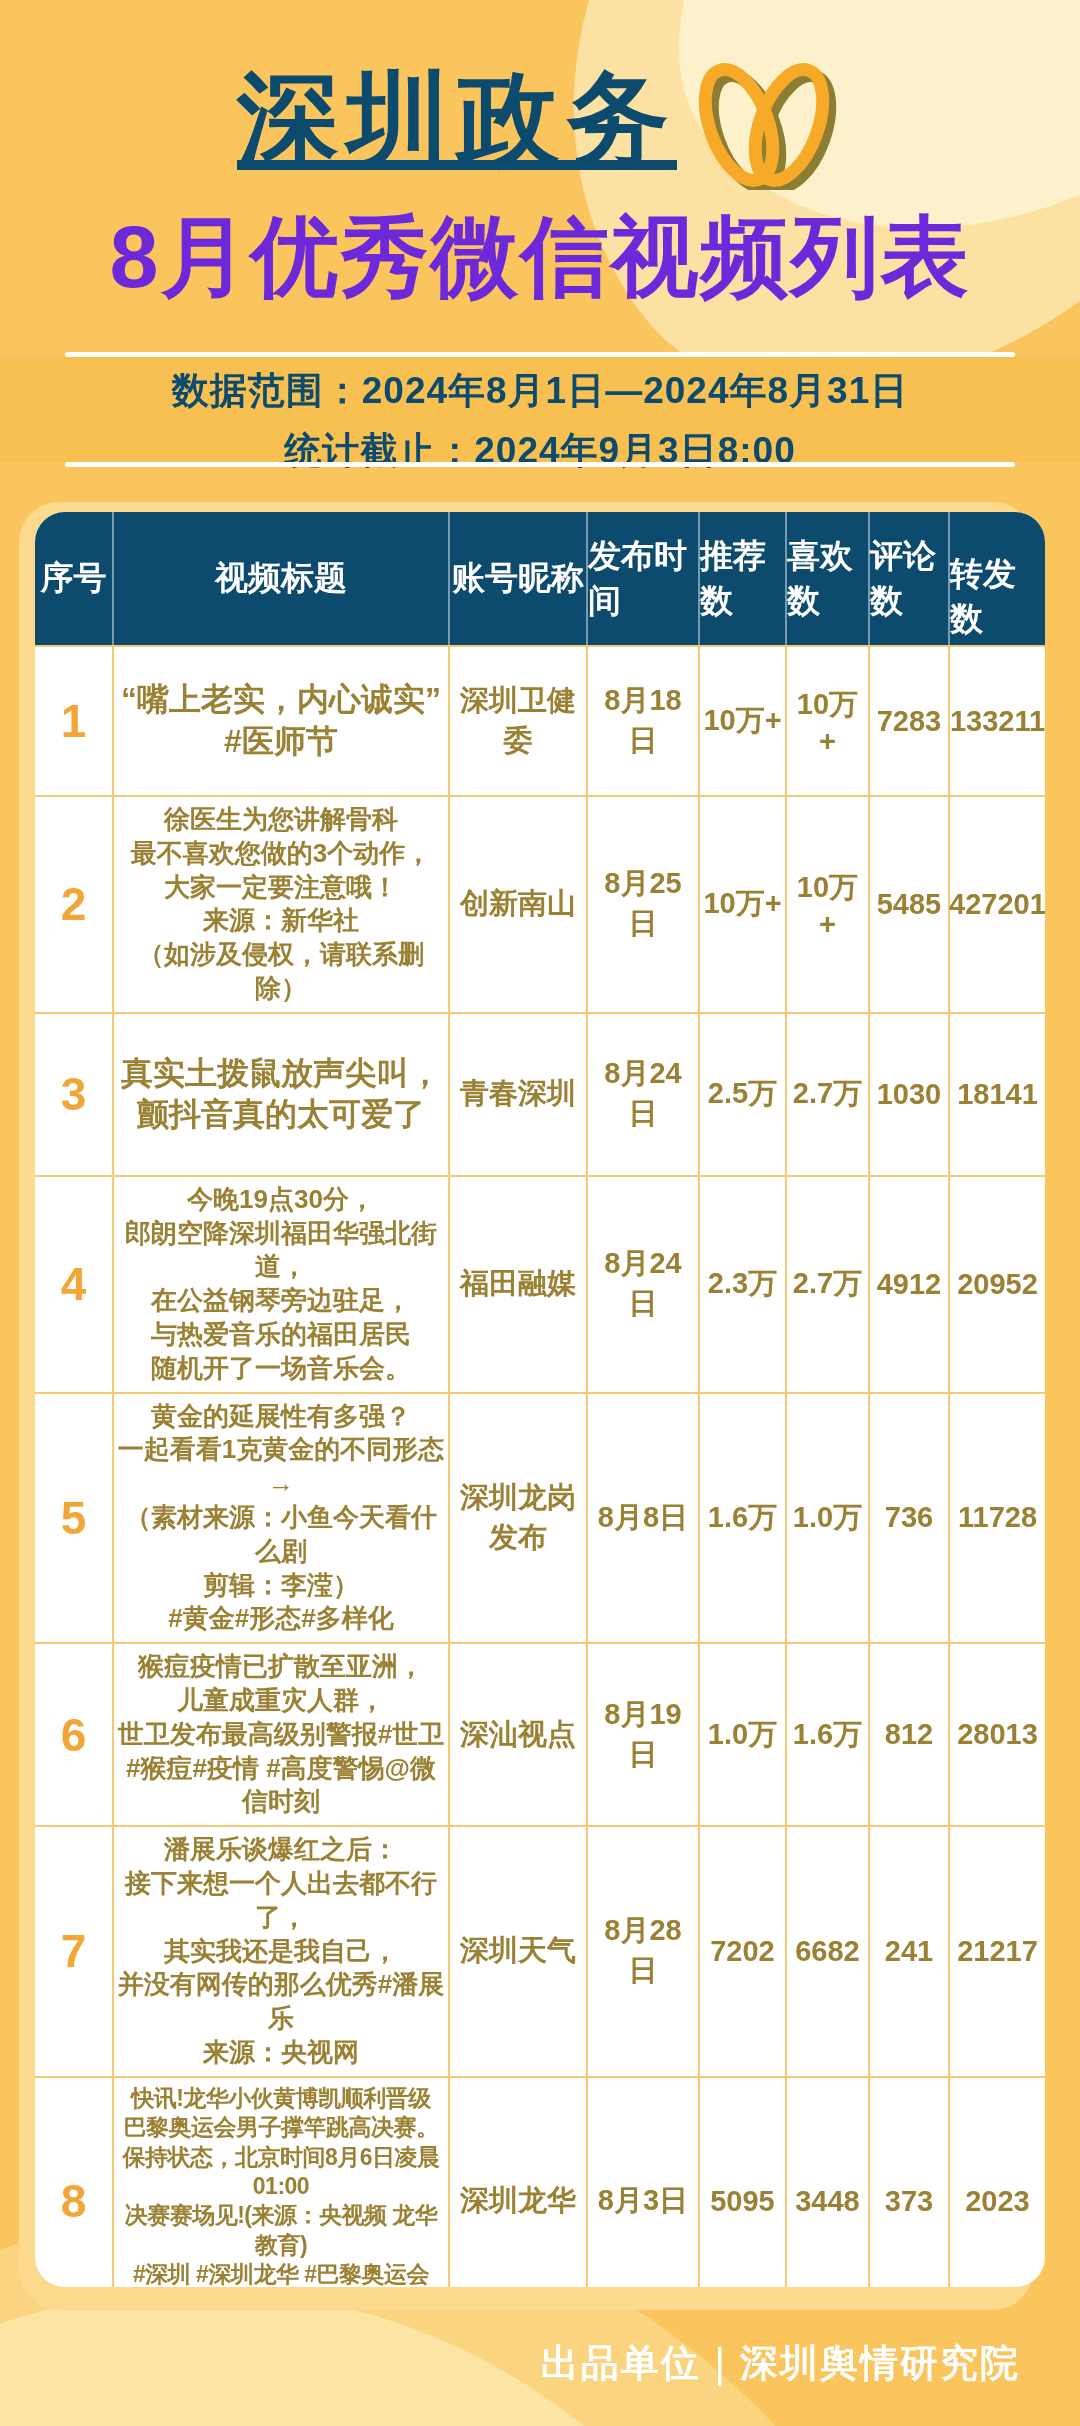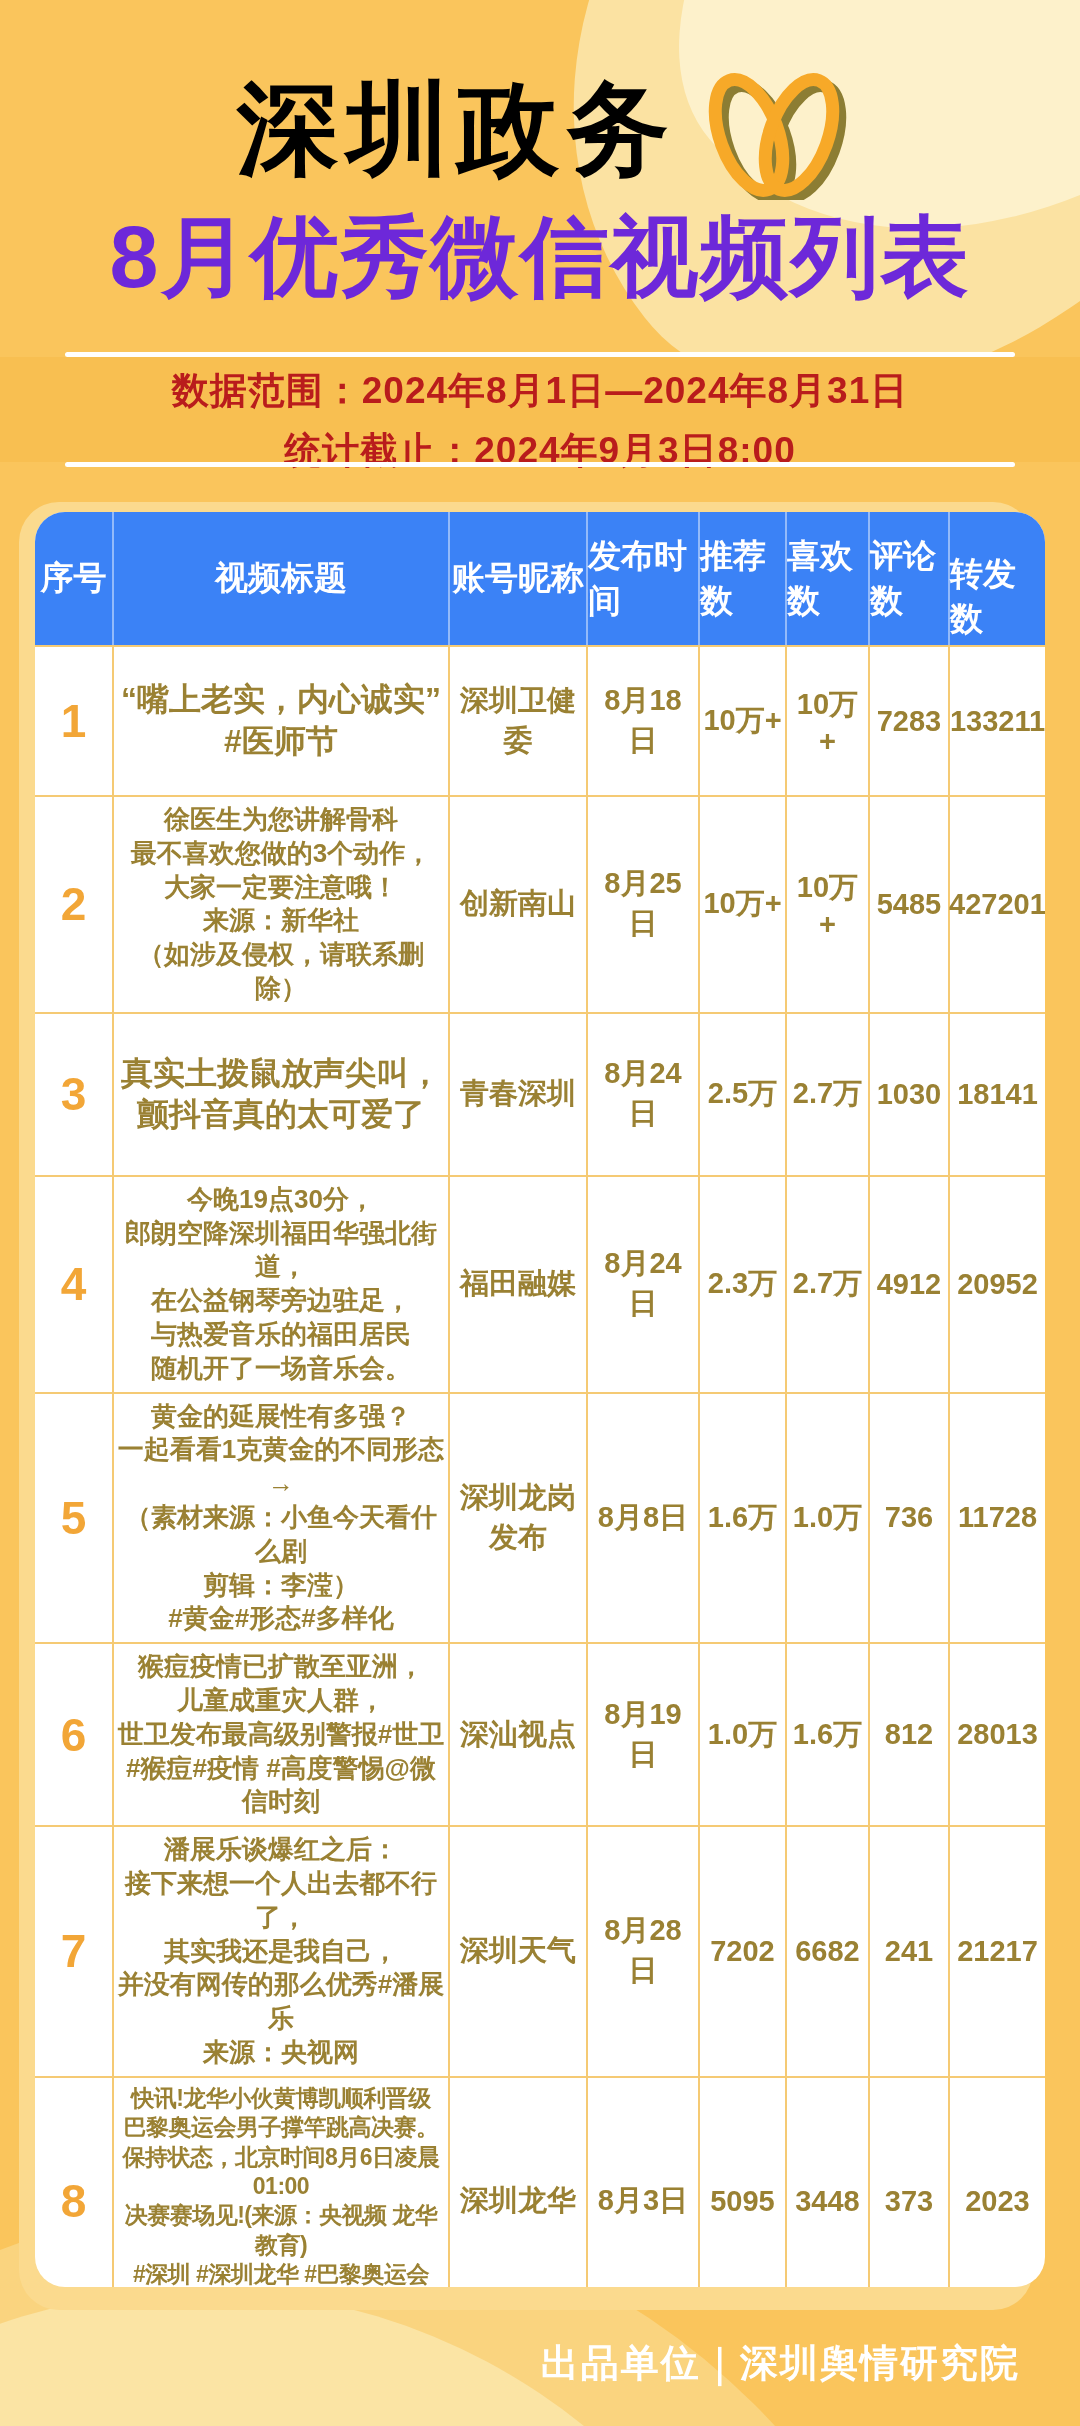--- a/index.html
+++ b/index.html
@@ -15,41 +15,41 @@
     border-radius:52% 48% 45% 55% / 42% 58% 40% 60%;}
 
   
   .arc{position:absolute;border-radius:50%;}
   .arc-big{width:1400px;height:1400px;left:-440px;top:2200px;background:#FAD47F;}
   .arc-small{width:1220px;height:1220px;left:-410px;top:2290px;background:#FBE4A4;}
 
   
   .title-row{position:absolute;top:52px;left:0;width:100%;display:flex;
     align-items:center;justify-content:center;gap:14px;}
-  .title1{font-size:102px;font-weight:900;color:#000000;letter-spacing:8px;margin:10px;}
+  .title1{font-size:102px;font-weight:900;color:#0c4a6e;letter-spacing:8px;margin:0;text-decoration:underline;}
   .logo{transform:translateY(4px);}
   .title2{position:absolute;top:198px;left:0;width:100%;text-align:center;margin:0;
     font-size:88px;font-weight:900;color:#6d28d9;letter-spacing:2px;}
 
   .rule{position:absolute;left:65px;width:950px;height:5px;background:#FFFFFF;border-radius:3px;}
   .rule-top{top:352px;}
   .rule-bottom{top:462px;}
   .band{position:absolute;left:0;top:357px;width:100%;height:105px;background:#F8BF51;}
-  .banner{position:absolute;left:0;top:366px;width:100%;text-align:center;color:#b91c1c;}
+  .banner{position:absolute;left:0;top:366px;width:100%;text-align:center;color:#0c4a6e;}
   .banner p{margin:0 0 10px 0;font-size:37px;font-weight:700;letter-spacing:1px;}
 
   
   .card-wrap{position:absolute;left:35px;top:512px;width:1010px;height:1775px;}
   .card-back{position:absolute;left:-16px;top:-10px;width:1014px;height:1808px;
     background:#FBDA8E;border-radius:40px;}
   .card{position:absolute;left:0;top:0;width:1010px;height:1775px;background:#FFFFFF;
     border-radius:30px;overflow:hidden;}
 
   .grid{display:grid;grid-template-columns:79px 336px 138px 112px 87px 83px 80px 95px;}
-  .thead{background:#3b82f6;height:133px;}
+  .thead{background:#0c4a6e;height:133px;}
   .thead .hc{display:flex;align-items:center;justify-content:center;
     color:#FFFFFF;font-size:33px;font-weight:700;border-right:2px solid rgba(255,255,255,.45);}
   .thead .hc:last-child{border-right:none;margin-top:36px;}
 
   .trow{border-top:2px solid #F5CA74;}
   .trow:first-of-type{border-top:none;}
   .cell{display:flex;align-items:center;justify-content:center;text-align:center;
     border-right:2px solid #F5CA74;color:#9A8133;font-weight:700;padding:6px 2px;box-sizing:border-box;}
   .cell:last-child{border-right:none;}
   .num{font-size:46px;color:#F2A637;font-weight:700;}

